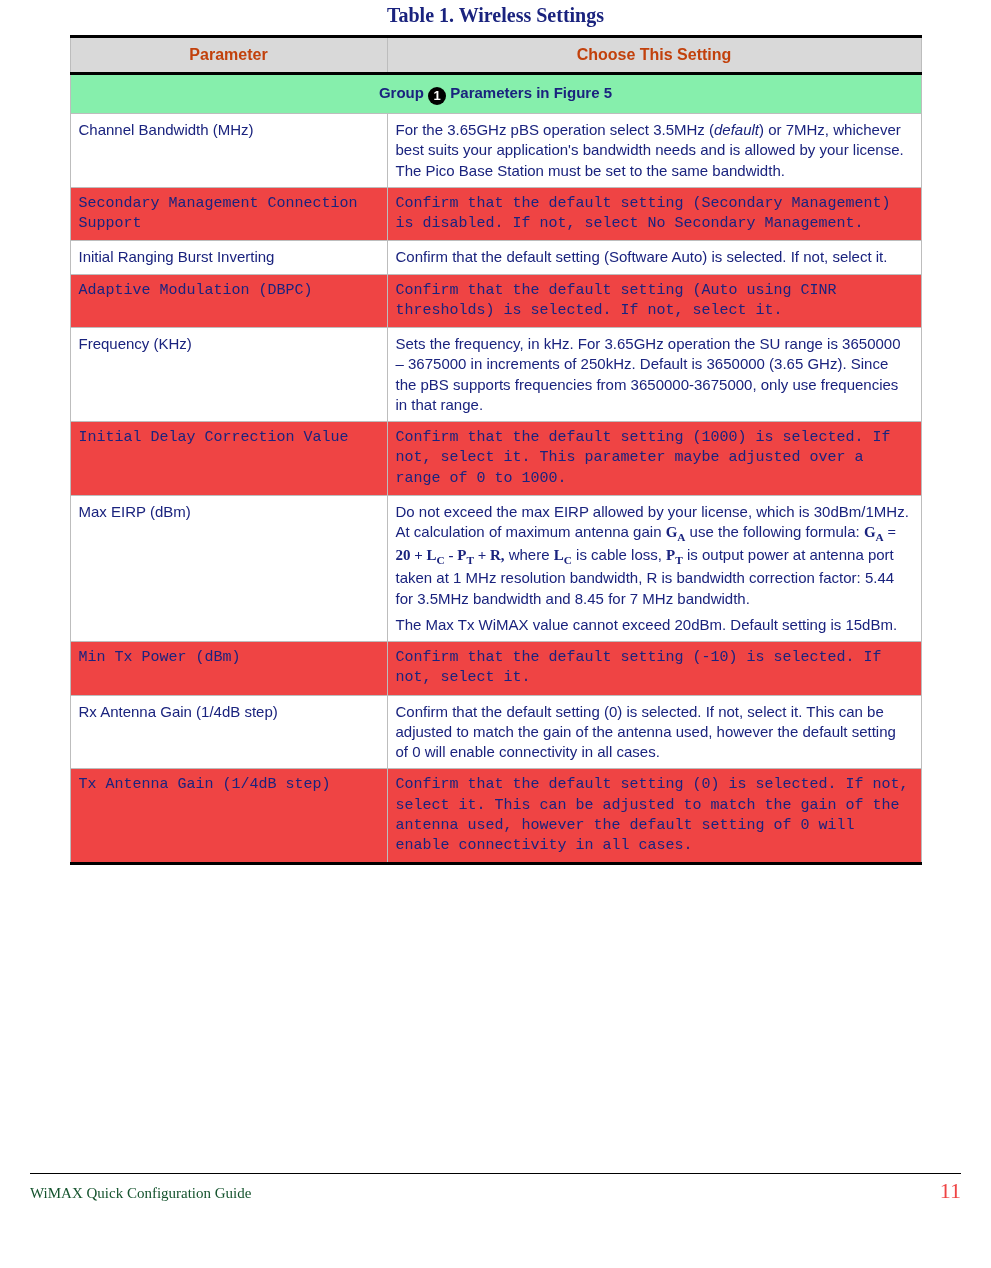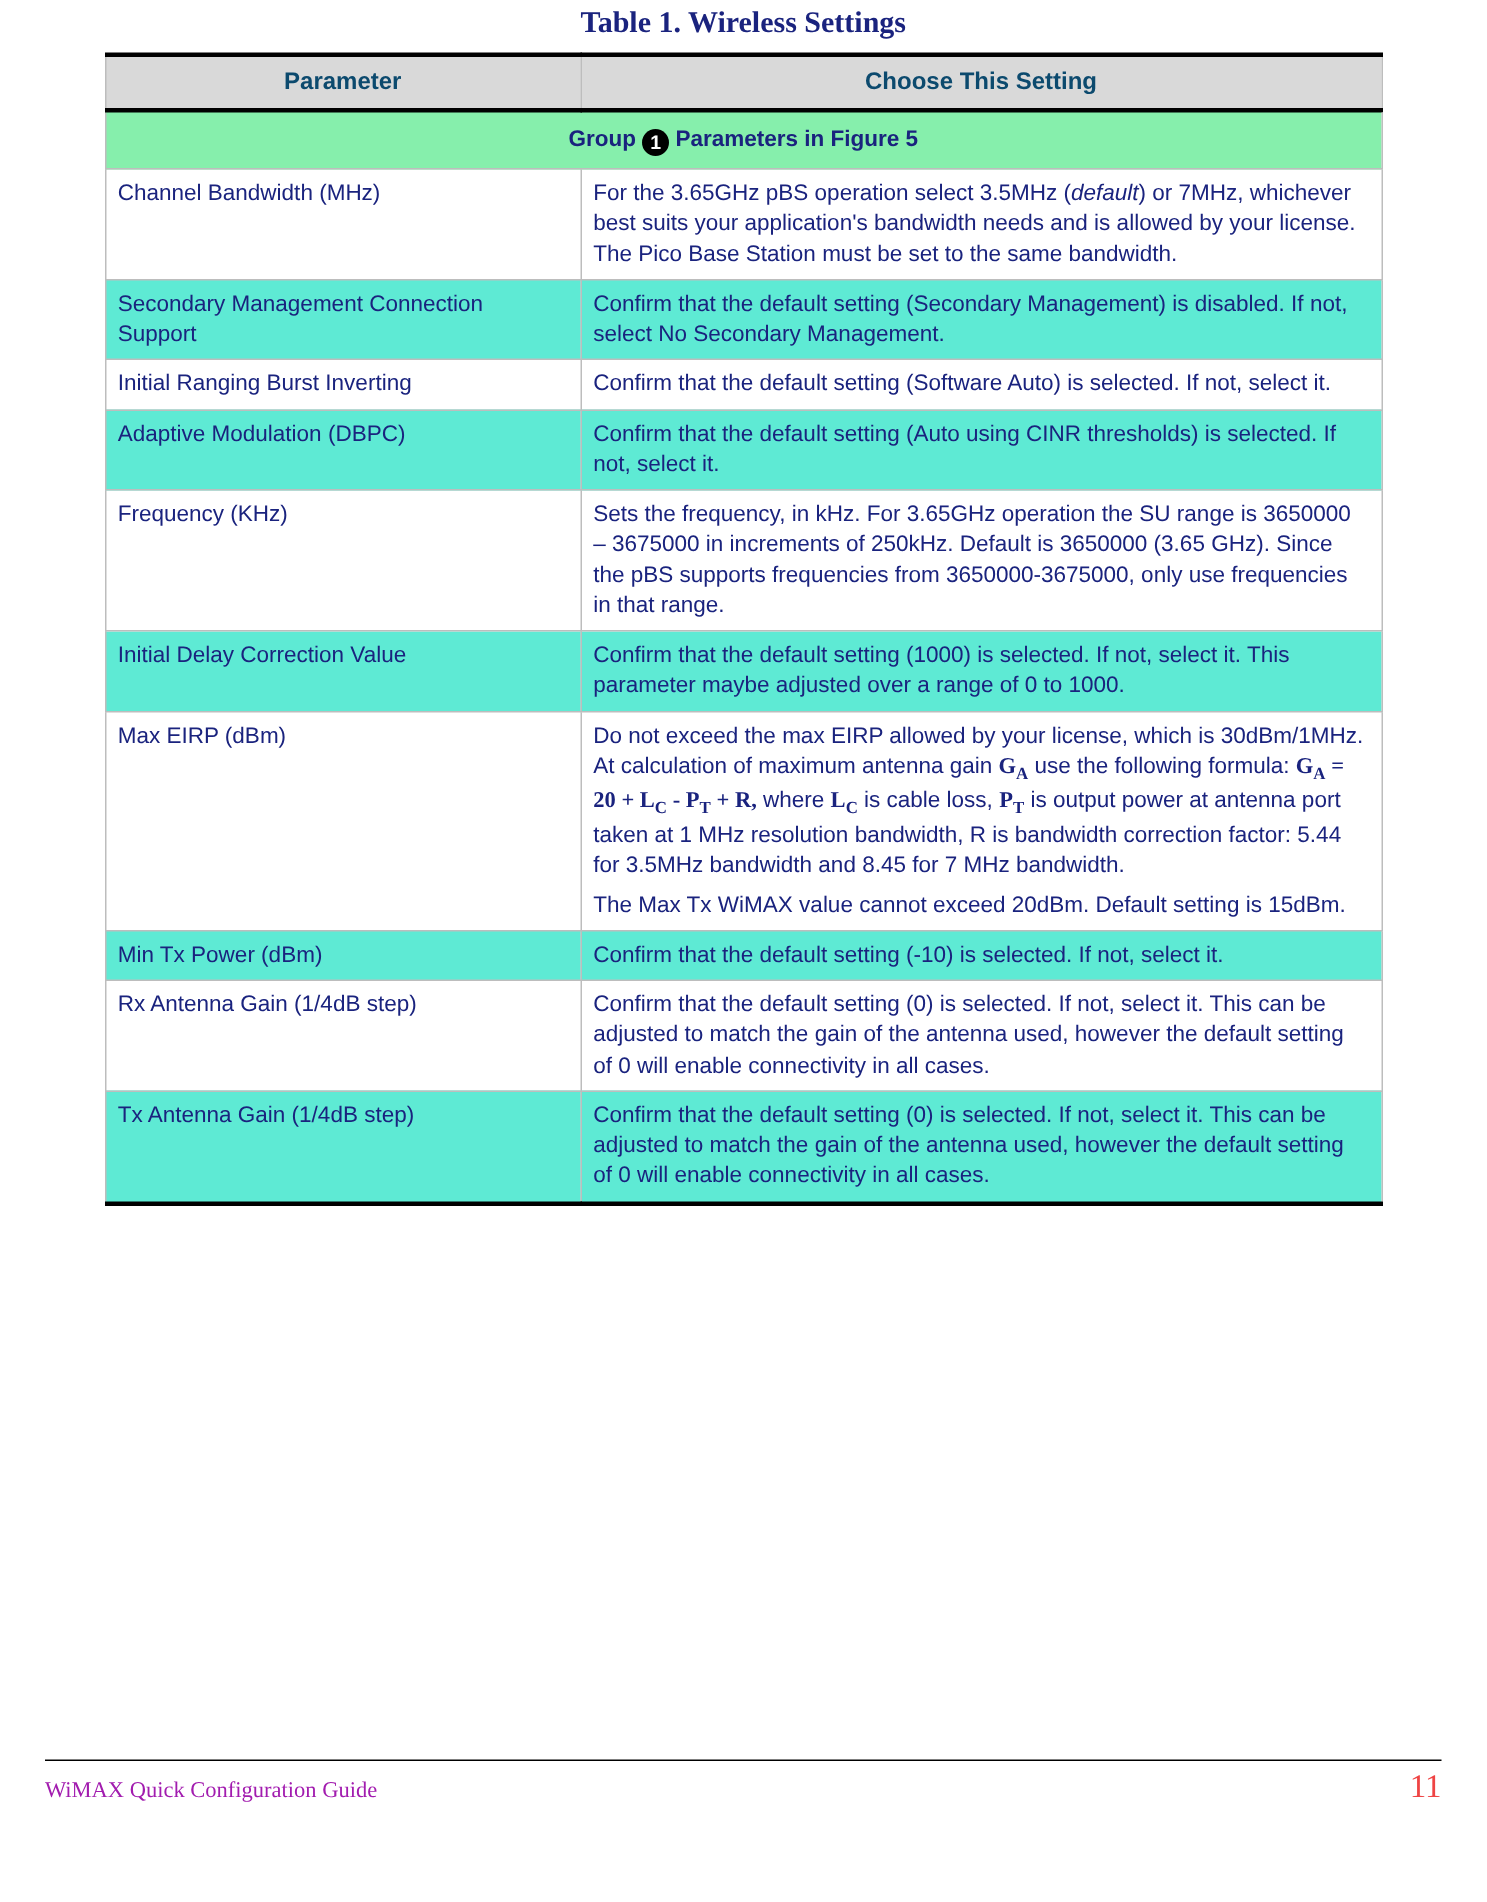--- a/index.html
+++ b/index.html
@@ -27,21 +27,21 @@
   }
   table.wireless {
     width: 852px;
     margin: 0 auto;
     border-collapse: collapse;
     border-top: 3px solid #000;
     border-bottom: 3px solid #000;
   }
   table.wireless th {
     background: #d9d9d9;
-    color: #0c4a6e;
+    color: #c2410c;
     font-weight: bold;
     text-align: center;
     font-size: 16px;
     padding: 8px 6px;
     border-left: 1px solid #bdbdbd;
     border-right: 1px solid #bdbdbd;
   }
   table.wireless tr.group-row td {
     background: #86efac;
     text-align: center;
@@ -57,21 +57,22 @@
     vertical-align: top;
     padding: 6px 8px;
     border: 1px solid #bdbdbd;
     color: #1a237e;
     line-height: 1.35;
   }
   table.wireless td.param {
     width: 300px;
   }
   table.wireless tr.shaded td {
-    background: #5eead4;
+    background: #ef4444;
+    font-family: Liberation Mono, monospace;
   }
   .italic { font-style: italic; }
   .formula { font-family: "Times New Roman", Times, serif; font-weight: bold; margin-top: 32px; }
   .sub { vertical-align: sub; font-size: 0.75em; }
   .circled {
     display: inline-block;
     width: 18px;
     height: 18px;
     line-height: 18px;
     border-radius: 50%;
@@ -90,21 +91,21 @@
     right: 30px;
     border-top: 1px solid #000;
     padding-top: 4px;
     display: flex;
     justify-content: space-between;
     align-items: baseline;
     font-family: "Times New Roman", Times, serif;
   }
   .footer .guide {
     font-size: 15px;
-    color: #a21caf;
+    color: #14532d;
   }
   .footer .pagenum {
     font-size: 22px;
     color: #ef4444;
   }
 </style>
 </head>
 <body>
 
 <div class="page">

